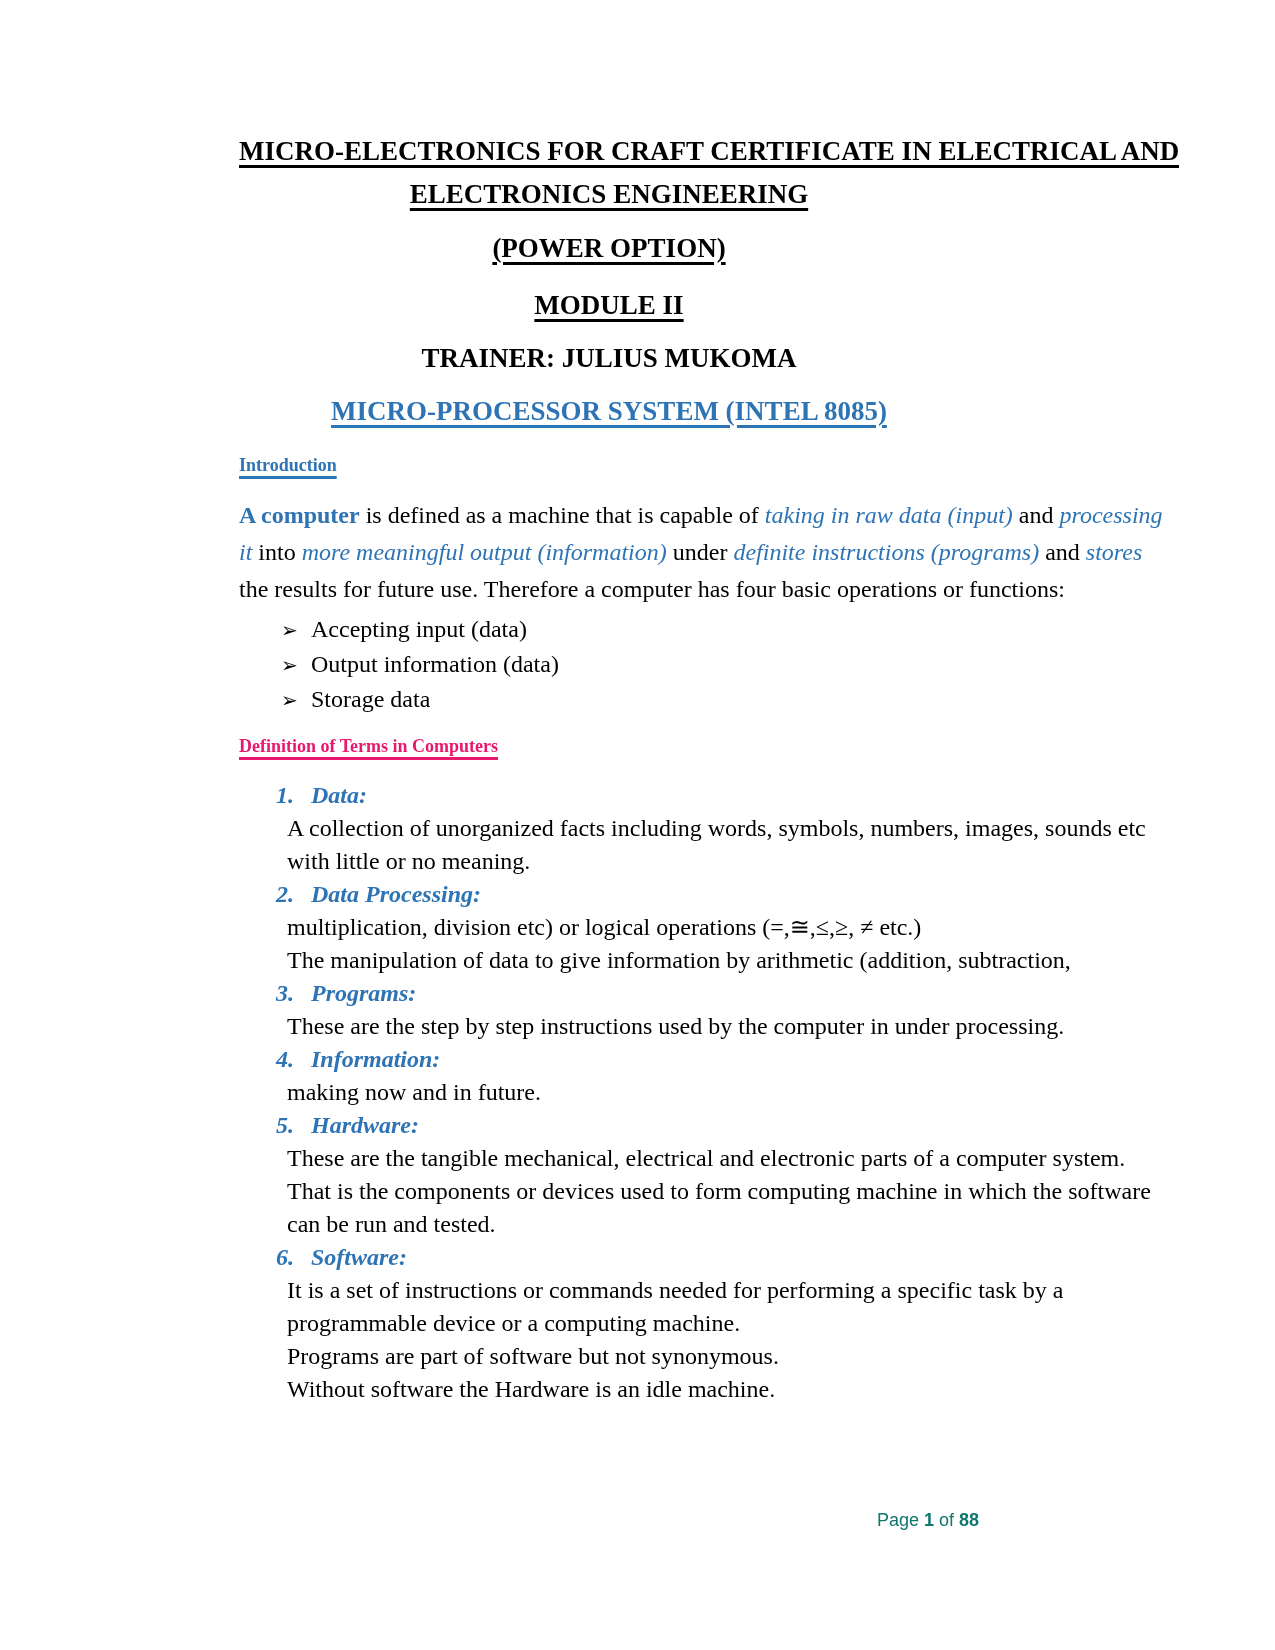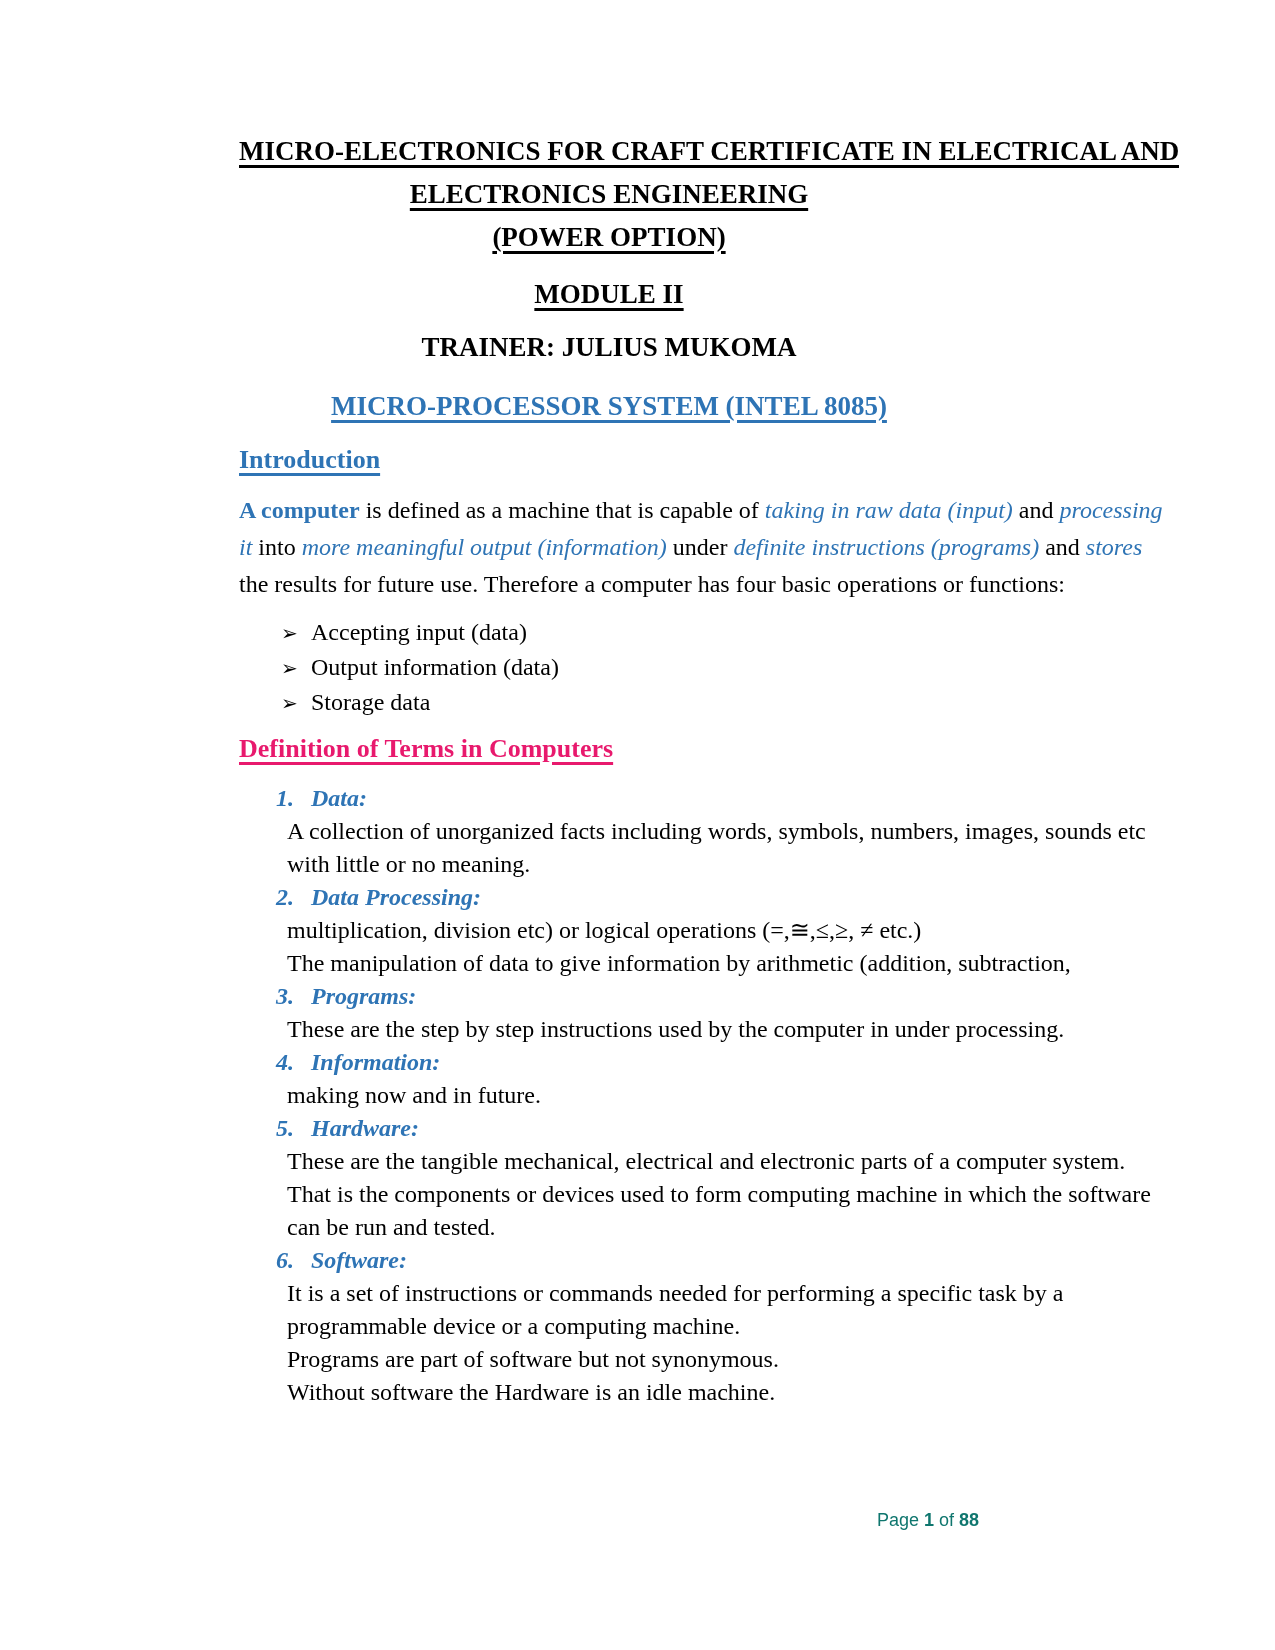--- a/index.html
+++ b/index.html
@@ -18,36 +18,36 @@
   .nowrap { white-space: nowrap; }
   .center { text-align: center; }
   .blue { color: var(--accent-blue, #2E74B5); }
   .pink { color: var(--accent-pink, #E8196D); }
   .u { text-decoration: underline; text-decoration-thickness: 2.5px; text-underline-offset: 5px; }
 
   .title-block { font-size: 27px; font-weight: bold; line-height: 43px; text-align: center; }
   .title-line { display: block; }
 
   .h { font-size: 27px; font-weight: bold; line-height: 43px; }
-  .mt-power   { }
+  .mt-power   { margin-top: 11px; }
   .mt-module  { margin-top: 14px; }
   .mt-trainer { margin-top: 10px; }
-  .mt-course  { margin-top: 16px; }
+  .mt-course  { margin-top: 10px; }
 
-  .h2 { font-size: 26px; font-weight: bold; line-height: 40px; }
+  .h2 { font-size: 18px; font-weight: bold; line-height: 40px; }
   .h2-intro { margin-top: 12px; }
   .h2-defs  { margin-top: 9px; }
 
   .para { margin-top: 12px; font-size: 24px; line-height: 37px; }
   .para-line { display: block; white-space: nowrap; }
   .seg-plain { color: var(--text-color, #000); }
   .seg-blue-bold { color: var(--accent-blue, #2E74B5); font-weight: bold; }
   .seg-blue-italic { color: var(--accent-blue, #2E74B5); font-style: italic; }
 
-  ul.bullets { list-style: none; margin: 12px 0 0 42px; padding: 0; font-size: 24px; }
+  ul.bullets { list-style: none; margin: 4px 0 0 42px; padding: 0; font-size: 24px; }
   ul.bullets li { line-height: 34px; white-space: nowrap; }
   .bullet-glyph {
     display: inline-block;
     width: 30px;
     font-family: "DejaVu Sans", sans-serif;
     font-size: 20px;
     color: #000;
   }
 
   .defs { margin-top: 13px; font-size: 24px; line-height: 33px; }

